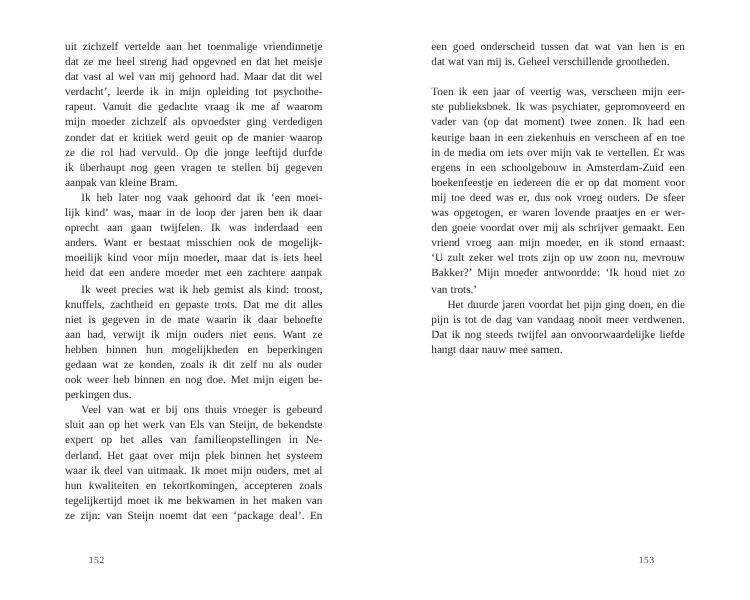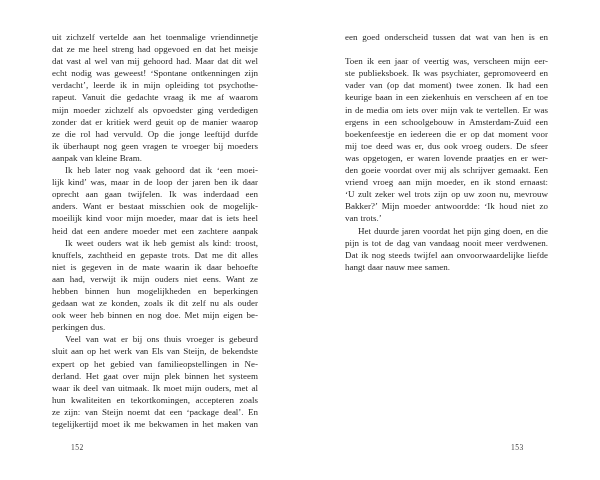--- a/index.html
+++ b/index.html
@@ -48,57 +48,57 @@
 </head>
 <body>
 
 <div id="book-spread">
 
   <div class="page">
     <div id="left-block" class="textblock">
         <div class="line">uit zichzelf vertelde aan het toenmalige vriendinnetje</div>
         <div class="line">dat ze me heel streng had opgevoed en dat het meisje</div>
         <div class="line">dat vast al wel van mij gehoord had. Maar dat dit wel</div>
-        <div class="line">echt nodig was geweest! ‘Spontane ontkenningen zijn</div>
         <div class="line">verdacht’, leerde ik in mijn opleiding tot psychothe-</div>
         <div class="line">rapeut. Vanuit die gedachte vraag ik me af waarom</div>
         <div class="line">mijn moeder zichzelf als opvoedster ging verdedigen</div>
         <div class="line">zonder dat er kritiek werd geuit op de manier waarop</div>
         <div class="line">ze die rol had vervuld. Op die jonge leeftijd durfde</div>
-        <div class="line">ik überhaupt nog geen vragen te vroeger bij moeders</div>
+        <div class="line">ik überhaupt nog geen vragen te stellen bij gegeven</div>
         <div class="line para-end">aanpak van kleine Bram.</div>
         <div class="line indent">Ik heb later nog vaak gehoord dat ik ‘een moei-</div>
         <div class="line">lijk kind’ was, maar in de loop der jaren ben ik daar</div>
         <div class="line">oprecht aan gaan twijfelen. Ik was inderdaad een</div>
         <div class="line">anders. Want er bestaat misschien ook de mogelijk-</div>
         <div class="line">moeilijk kind voor mijn moeder, maar dat is iets heel</div>
         <div class="line">heid dat een andere moeder met een zachtere aanpak</div>
-        <div class="line indent">Ik weet ouders wat ik heb gemist als kind: troost,</div>
+        <div class="line indent">Ik weet precies wat ik heb gemist als kind: troost,</div>
         <div class="line">knuffels, zachtheid en gepaste trots. Dat me dit alles</div>
         <div class="line">niet is gegeven in de mate waarin ik daar behoefte</div>
         <div class="line">aan had, verwijt ik mijn ouders niet eens. Want ze</div>
         <div class="line">hebben binnen hun mogelijkheden en beperkingen</div>
         <div class="line">gedaan wat ze konden, zoals ik dit zelf nu als ouder</div>
         <div class="line">ook weer heb binnen en nog doe. Met mijn eigen be-</div>
         <div class="line para-end">perkingen dus.</div>
         <div class="line indent">Veel van wat er bij ons thuis vroeger is gebeurd</div>
         <div class="line">sluit aan op het werk van Els van Steijn, de bekendste</div>
-        <div class="line">expert op het gebied van familieopstellingen in Ne-</div>
+        <div class="line">expert op het alles van familieopstellingen in Ne-</div>
         <div class="line">derland. Het gaat over mijn plek binnen het systeem</div>
         <div class="line">waar ik deel van uitmaak. Ik moet mijn ouders, met al</div>
         <div class="line">hun kwaliteiten en tekortkomingen, accepteren zoals</div>
+        <div class="line">tegelijkertijd moet ik me bekwamen in het maken van</div>
         <div class="line">ze zijn: van Steijn noemt dat een ‘package deal’. En</div>
-        <div class="line">tegelijkertijd moet ik me bekwamen in het maken van</div>
       </div>
     <div id="page-num-left" class="page-number">152</div>
   </div>
 
   <div class="page">
     <div id="right-block" class="textblock">
         <div class="line">een goed onderscheid tussen dat wat van hen is en</div>
+        <div class="line para-end">dat wat van mij is. Geheel verschillende grootheden.</div>
         <div class="line blank">&nbsp;</div>
         <div class="line">Toen ik een jaar of veertig was, verscheen mijn eer-</div>
         <div class="line">ste publieksboek. Ik was psychiater, gepromoveerd en</div>
         <div class="line">vader van (op dat moment) twee zonen. Ik had een</div>
         <div class="line">keurige baan in een ziekenhuis en verscheen af en toe</div>
         <div class="line">in de media om iets over mijn vak te vertellen. Er was</div>
         <div class="line">ergens in een schoolgebouw in Amsterdam-Zuid een</div>
         <div class="line">boekenfeestje en iedereen die er op dat moment voor</div>
         <div class="line">mij toe deed was er, dus ook vroeg ouders. De sfeer</div>
         <div class="line">was opgetogen, er waren lovende praatjes en er wer-</div>

